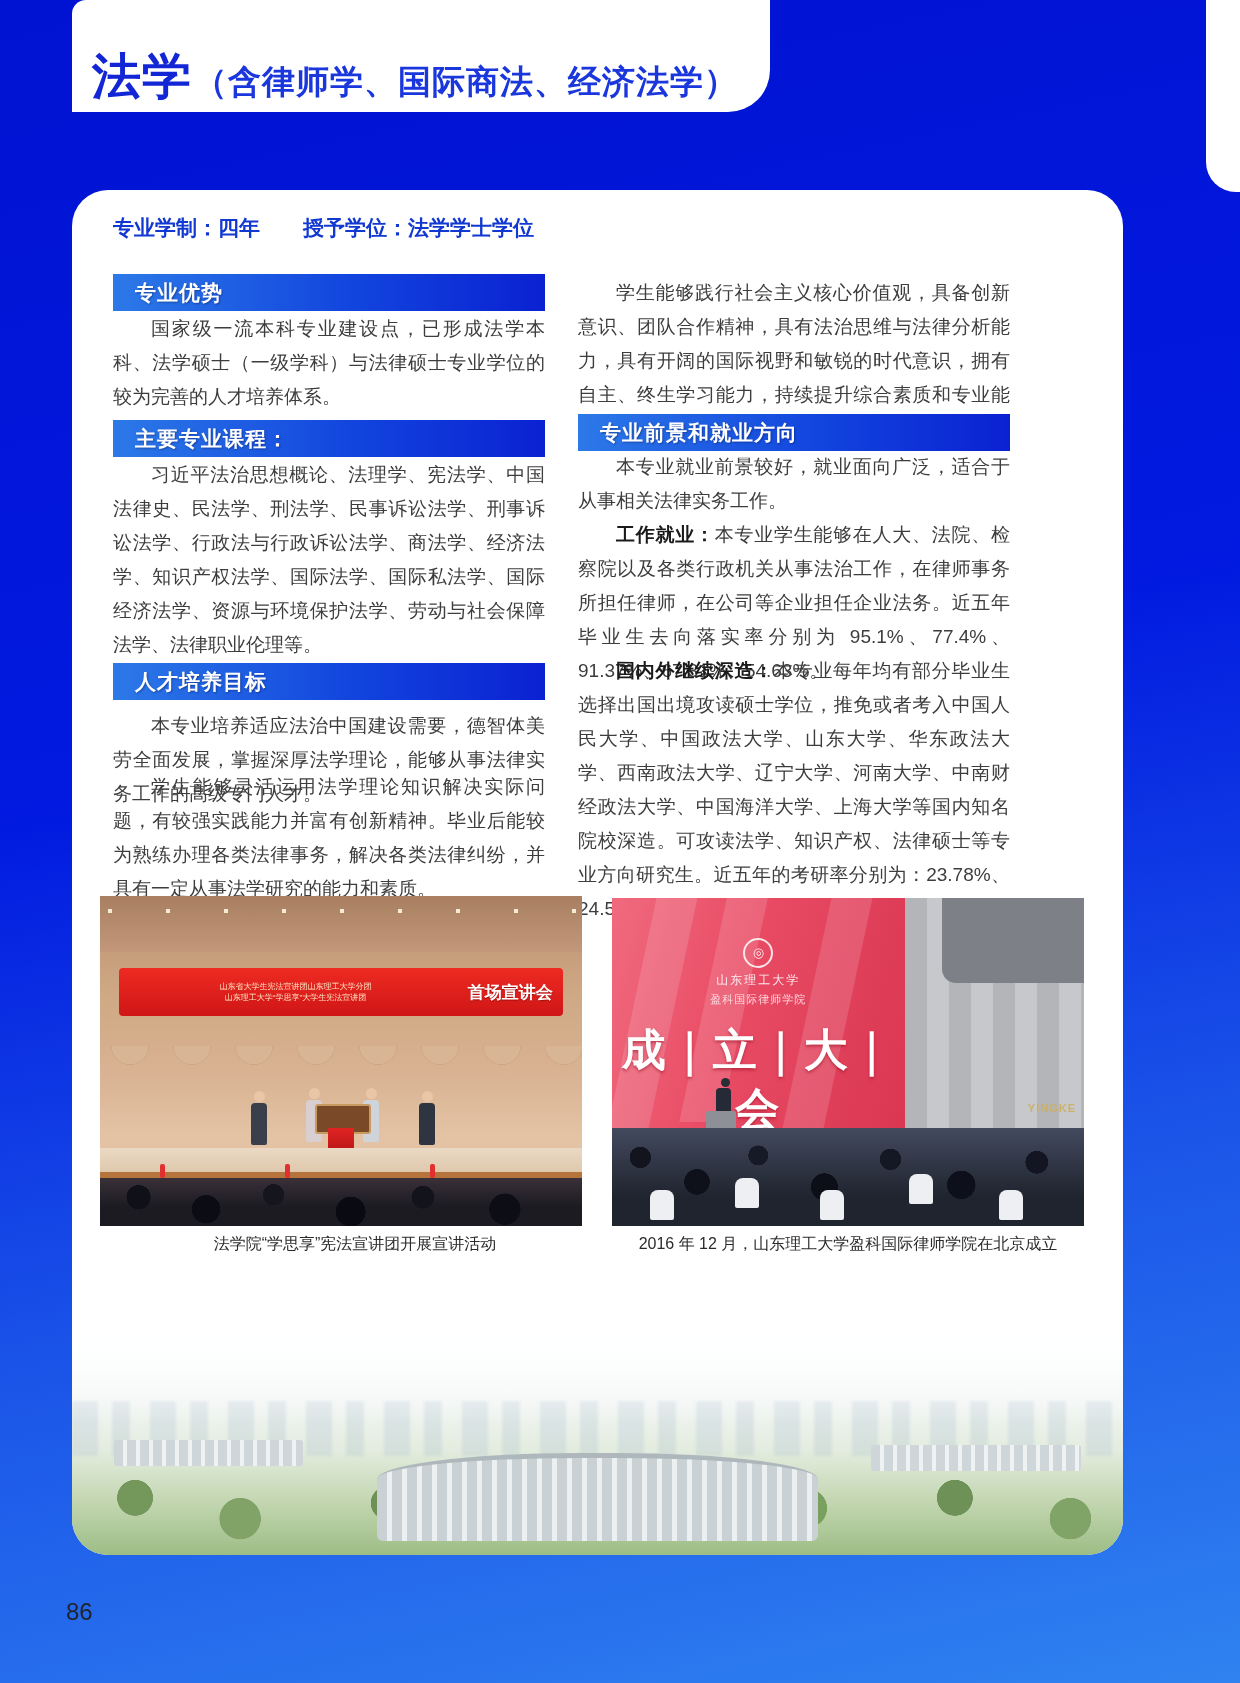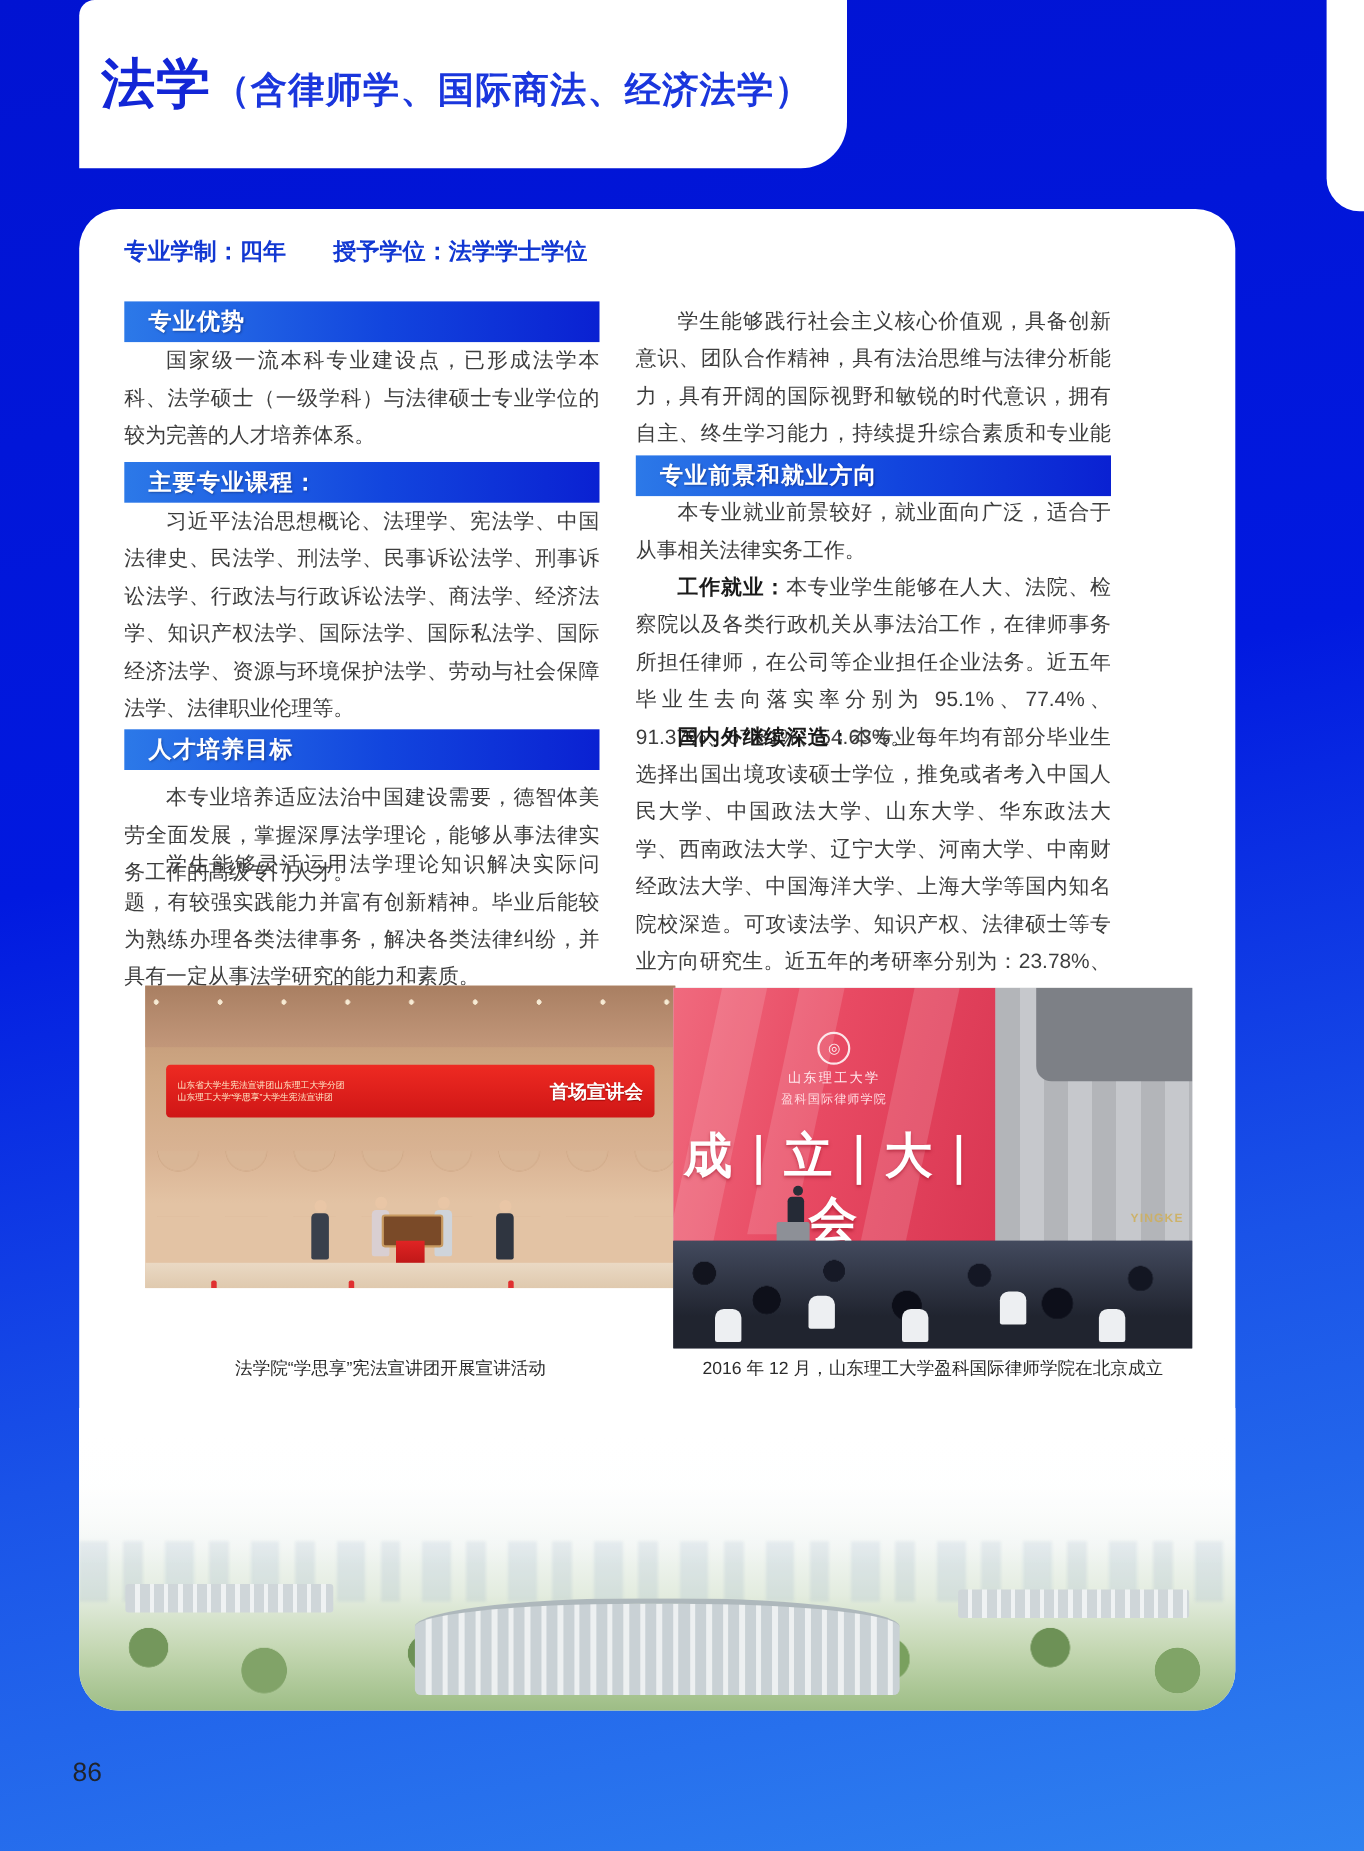--- a/index.html
+++ b/index.html
@@ -4,40 +4,40 @@
 <style>
   html,body{margin:0;padding:0;background:#202020;}
   .page{
     position:relative;width:1240px;height:1683px;overflow:hidden;
     font-family:"Liberation Sans","DejaVu Sans",sans-serif;
     background:linear-gradient(168deg,#0113d2 0%,#0119e0 42%,#1a53e8 70%,#2f82f0 100%);
   }
   
   .corner-notch{position:absolute;top:0;right:0;width:34px;height:192px;background:#fff;border-bottom-left-radius:30px;}
   
-  .header-card{position:absolute;left:72px;top:0;width:698px;height:153px;background:#fff;border-radius:14px 0 42px 0;}
+  .header-card{position:absolute;left:72px;top:0;width:698px;height:112px;background:#fff;border-radius:14px 0 42px 0;}
   .title-row{position:absolute;left:20px;top:44px;display:flex;align-items:baseline;white-space:nowrap;}
   .title-main{font-size:49px;font-weight:900;color:#1226d6;letter-spacing:1px;}
   .title-sub{font-size:33px;font-weight:600;color:#1a36dd;margin-left:2px;letter-spacing:1px;}
   
   .main-card{position:absolute;left:72px;top:190px;width:1051px;height:1365px;background:#fff;border-radius:36px;}
   .meta{position:absolute;left:41px;top:24px;font-size:21px;font-weight:bold;color:#1238d2;white-space:nowrap;}
   .meta .gap{margin-left:43px;text-align:center;}
   .sec-bar{
     position:absolute;width:432px;height:37px;box-sizing:border-box;padding-left:22px;
     background:linear-gradient(90deg,#2c79e8 0%,#1245de 55%,#0a21d2 100%);
     color:#fff;font-size:21px;font-weight:bold;line-height:37px;letter-spacing:1px;
     text-shadow:1px 1px 2px rgba(0,0,40,.35);
   }
   .para{position:absolute;width:432px;font-size:19px;line-height:34px;color:#3d3d3d;text-align:justify;text-indent:2em;margin:0;}
   .para b{color:#1a1a1a;}
   .caption{position:absolute;font-size:16px;color:#2b2b2b;text-align:center;margin:0;}
   
   .photo{position:absolute;overflow:hidden;}
-  .photo-left{left:60px;top:706px;width:482px;height:275px;background:linear-gradient(180deg,#bb9070 0%,#cfa884 30%,#d9b393 55%,#e3c3a4 72%);}
+  .photo-left{left:28px;top:706px;width:482px;height:330px;background:linear-gradient(180deg,#bb9070 0%,#cfa884 30%,#d9b393 55%,#e3c3a4 72%);text-align:center;}
   .pl-ceiling{position:absolute;left:0;top:0;width:100%;height:56px;
     background:linear-gradient(180deg,#a97f62,#c2977a);
   }
   .pl-lights{position:absolute;left:0;top:8px;width:100%;height:14px;
     background-image:radial-gradient(circle 4px at 10px 7px,#fff6e0 55%,rgba(255,255,255,0) 60%);
     background-size:58px 14px;background-repeat:repeat-x;opacity:.9;}
   .pl-banner{position:absolute;left:4%;top:72px;width:92%;height:48px;background:linear-gradient(180deg,#ee2a22,#cf1616);
     border-radius:4px;display:flex;align-items:center;box-sizing:border-box;padding:0 10px;color:#fff;}
   .pl-banner-lines{flex:1;min-width:0;font-size:8px;line-height:11px;color:#ffe9c8;white-space:nowrap;overflow:hidden;}
   .pl-banner-big{font-size:17px;font-weight:bold;color:#fff;white-space:nowrap;margin-left:6px;text-shadow:0 1px 1px rgba(120,0,0,.6);}

